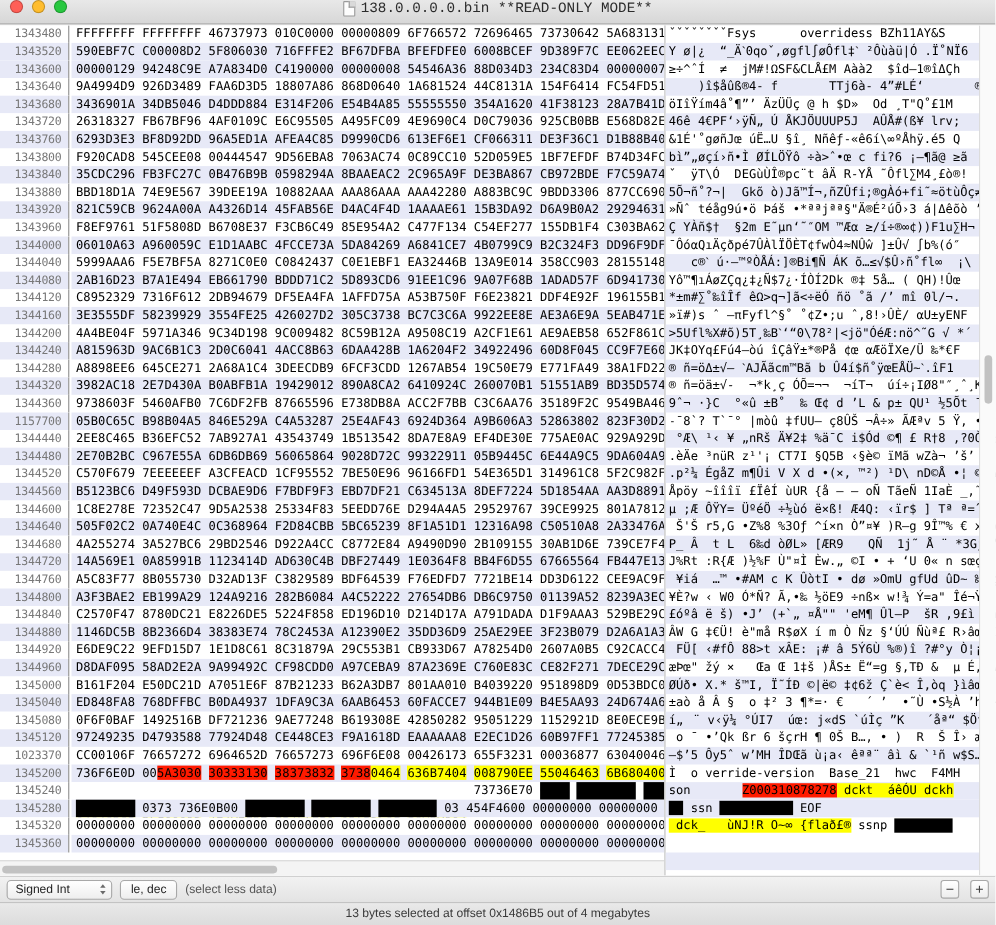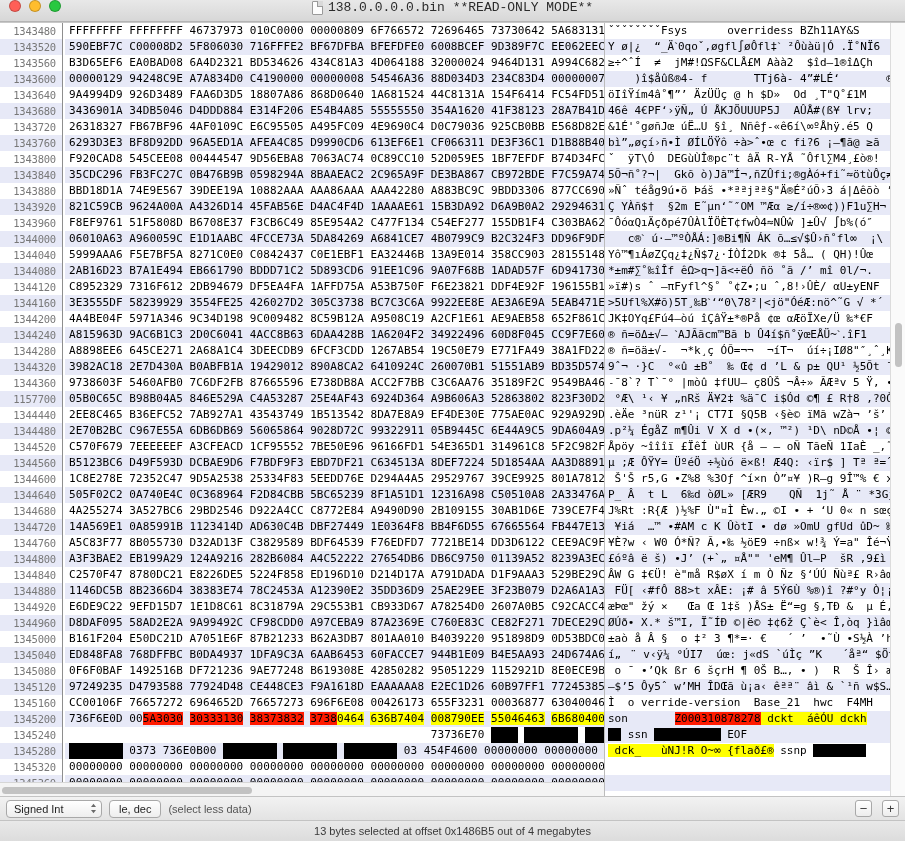--- a/index.html
+++ b/index.html
@@ -286,35 +286,20 @@
               <span class="grp">C00008D2</span>
               <span class="grp">5F806030</span>
               <span class="grp">716FFFE2</span>
               <span class="grp">BF67DFBA</span>
               <span class="grp">BFEFDFE0</span>
               <span class="grp">6008BCEF</span>
               <span class="grp">9D389F7C</span>
               <span class="grp">EE062EEC</span>
             </div>
           </div>
-          <div class="row">
-            <div class="offset">1343560</div>
-            <div class="gutter"></div>
-            <div class="hexcells">
-              <span class="grp">B3D65EF6</span>
-              <span class="grp">EA0BAD08</span>
-              <span class="grp">6A4D2321</span>
-              <span class="grp">BD534626</span>
-              <span class="grp">434C81A3</span>
-              <span class="grp">4D064188</span>
-              <span class="grp">32000024</span>
-              <span class="grp">9464D131</span>
-              <span class="grp">A994C682</span>
-            </div>
-          </div>
           <div class="row alt">
             <div class="offset">1343600</div>
             <div class="gutter"></div>
             <div class="hexcells">
               <span class="grp">00000129</span>
               <span class="grp">94248C9E</span>
               <span class="grp">A7A834D0</span>
               <span class="grp">C4190000</span>
               <span class="grp">00000008</span>
               <span class="grp">54546A36</span>
@@ -887,21 +872,21 @@
               <span class="grp">77924D48</span>
               <span class="grp">CE448CE3</span>
               <span class="grp">F9A1618D</span>
               <span class="grp">EAAAAAA8</span>
               <span class="grp">E2EC1D26</span>
               <span class="grp">60B97FF1</span>
               <span class="grp">77245385</span>
             </div>
           </div>
           <div class="row">
-            <div class="offset">1345160</div>
+            <div class="offset">1023370</div>
             <div class="gutter"></div>
             <div class="hexcells">
               <span class="grp">CC00106F</span>
               <span class="grp">76657272</span>
               <span class="grp">6964652D</span>
               <span class="grp">76657273</span>
               <span class="grp">696F6E08</span>
               <span class="grp">00426173</span>
               <span class="grp">655F3231</span>
               <span class="grp">00036877</span>

